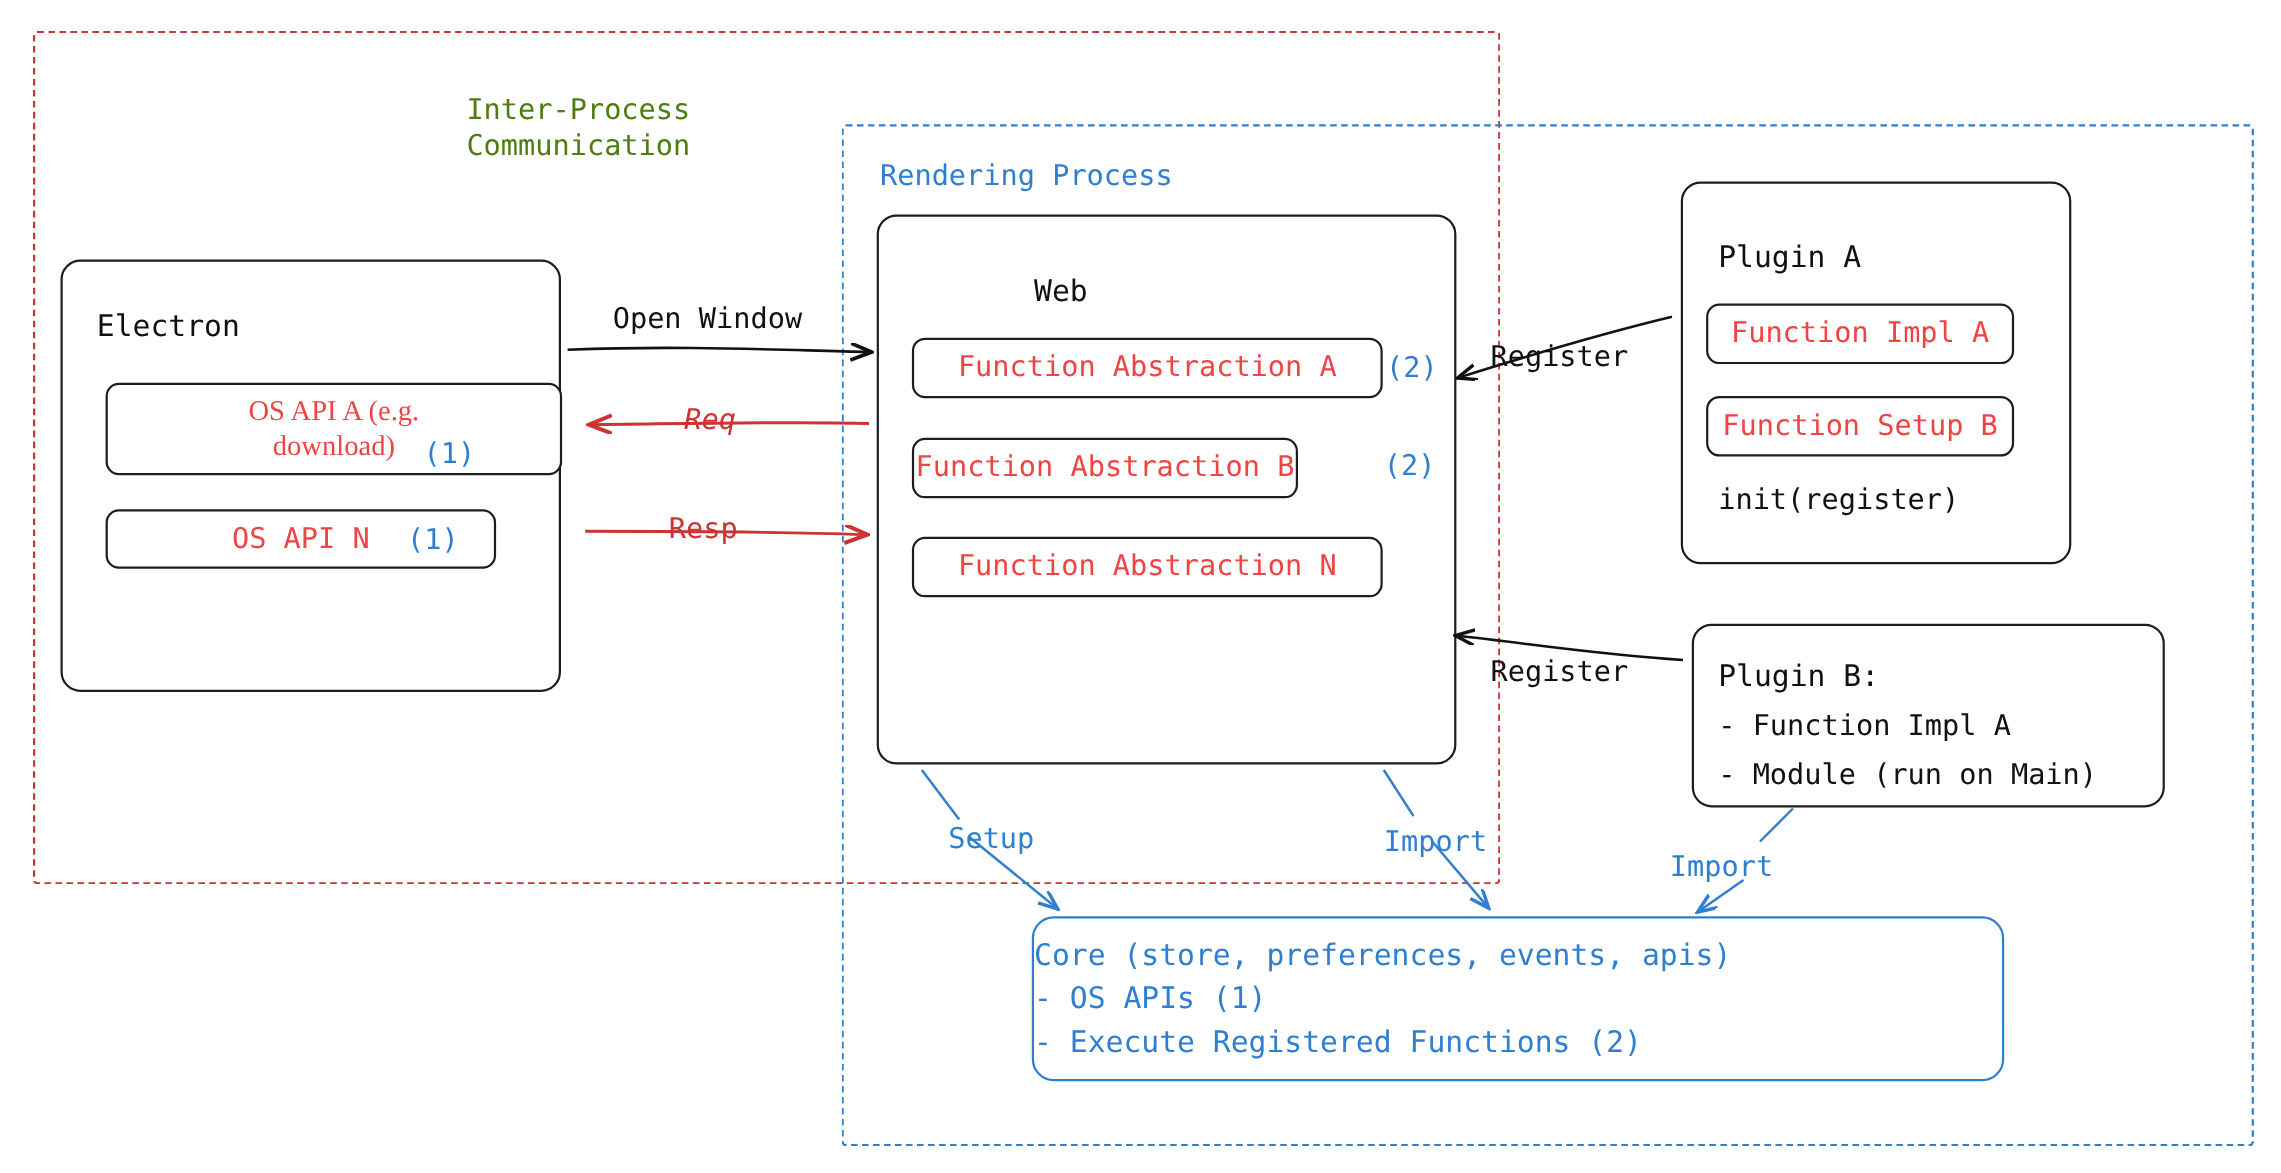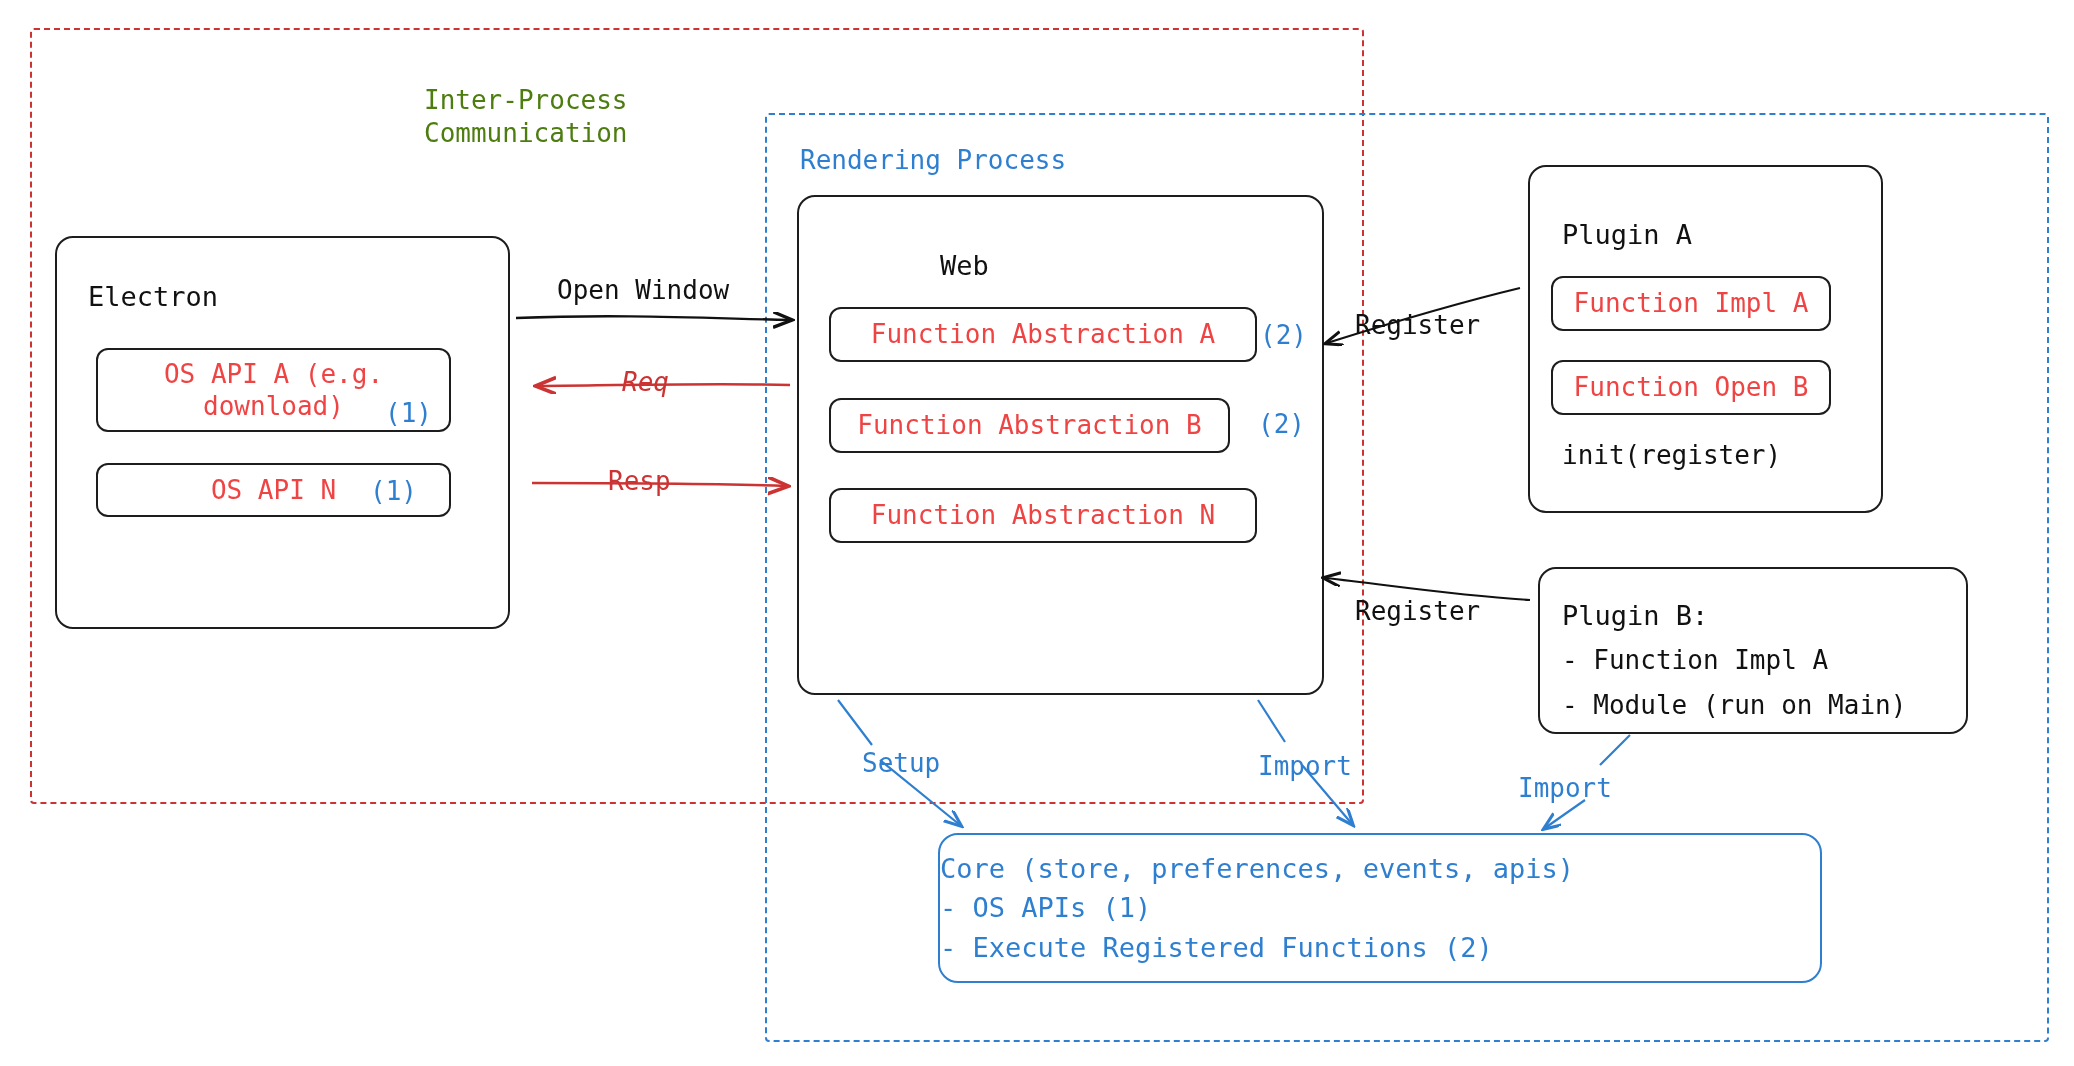--- a/index.html
+++ b/index.html
@@ -113,57 +113,57 @@
   <div class="region region-ipc" style="left:30px; top:28px; width:1330px; height:772px;"></div>
   <div class="region region-render" style="left:765px; top:113px; width:1280px; height:925px;"></div>
 
   <div class="region-label label-ipc" style="left:424px; top:84px;">Inter-Process
 Communication</div>
   <div class="region-label label-render" style="left:800px; top:144px;">Rendering Process</div>
 
   <div class="box" style="left:55px; top:236px; width:455px; height:393px;"></div>
   <div class="box-title" style="left:88px; top:281px;">Electron</div>
 
-  <div class="inner-box" style="left:96px; top:348px; width:355px; height:84px;">
+  <div class="inner-box" style="left:96px; top:348px; width:415px; height:84px;font-family:Liberation Serif, serif;">
     <span>OS API A (e.g.
 download)</span>
   </div>
   <div class="txt txt-blue" style="left:385px; top:398px;">(1)</div>
 
   <div class="inner-box" style="left:96px; top:463px; width:355px; height:54px;">
     <span>OS API N</span>
   </div>
   <div class="txt txt-blue" style="left:370px; top:476px;">(1)</div>
 
   <div class="box" style="left:797px; top:195px; width:527px; height:500px;"></div>
   <div class="box-title" style="left:940px; top:250px;">Web</div>
 
   <div class="inner-box" style="left:829px; top:307px; width:428px; height:55px;">
     <span>Function Abstraction A</span>
   </div>
   <div class="txt txt-blue" style="left:1260px; top:320px;">(2)</div>
 
-  <div class="inner-box" style="left:829px; top:398px; width:401px; height:55px;">
+  <div class="inner-box" style="left:829px; top:398px; width:351px; height:55px;">
     <span>Function Abstraction B</span>
   </div>
   <div class="txt txt-blue" style="left:1258px; top:409px;">(2)</div>
 
   <div class="inner-box" style="left:829px; top:488px; width:428px; height:55px;">
     <span>Function Abstraction N</span>
   </div>
 
 
   <div class="box" style="left:1528px; top:165px; width:355px; height:348px;"></div>
   <div class="box-title" style="left:1562px; top:219px;">Plugin A</div>
 
   <div class="inner-box" style="left:1551px; top:276px; width:280px; height:55px;">
     <span>Function Impl A</span>
   </div>
   <div class="inner-box" style="left:1551px; top:360px; width:280px; height:55px;">
-    <span>Function Open B</span>
+    <span>Function Setup B</span>
   </div>
   <div class="txt" style="left:1562px; top:440px;">init(register)</div>
 
   <div class="box" style="left:1538px; top:567px; width:430px; height:167px;"></div>
   <div class="box-title" style="left:1562px; top:600px;">Plugin B:</div>
   <div class="txt" style="left:1562px; top:645px;">- Function Impl A</div>
   <div class="txt" style="left:1562px; top:690px;">- Module (run on Main)</div>
 
   <div class="core-box" style="left:938px; top:833px; width:884px; height:150px;">
     <span>Core (store, preferences, events, apis)</span>

